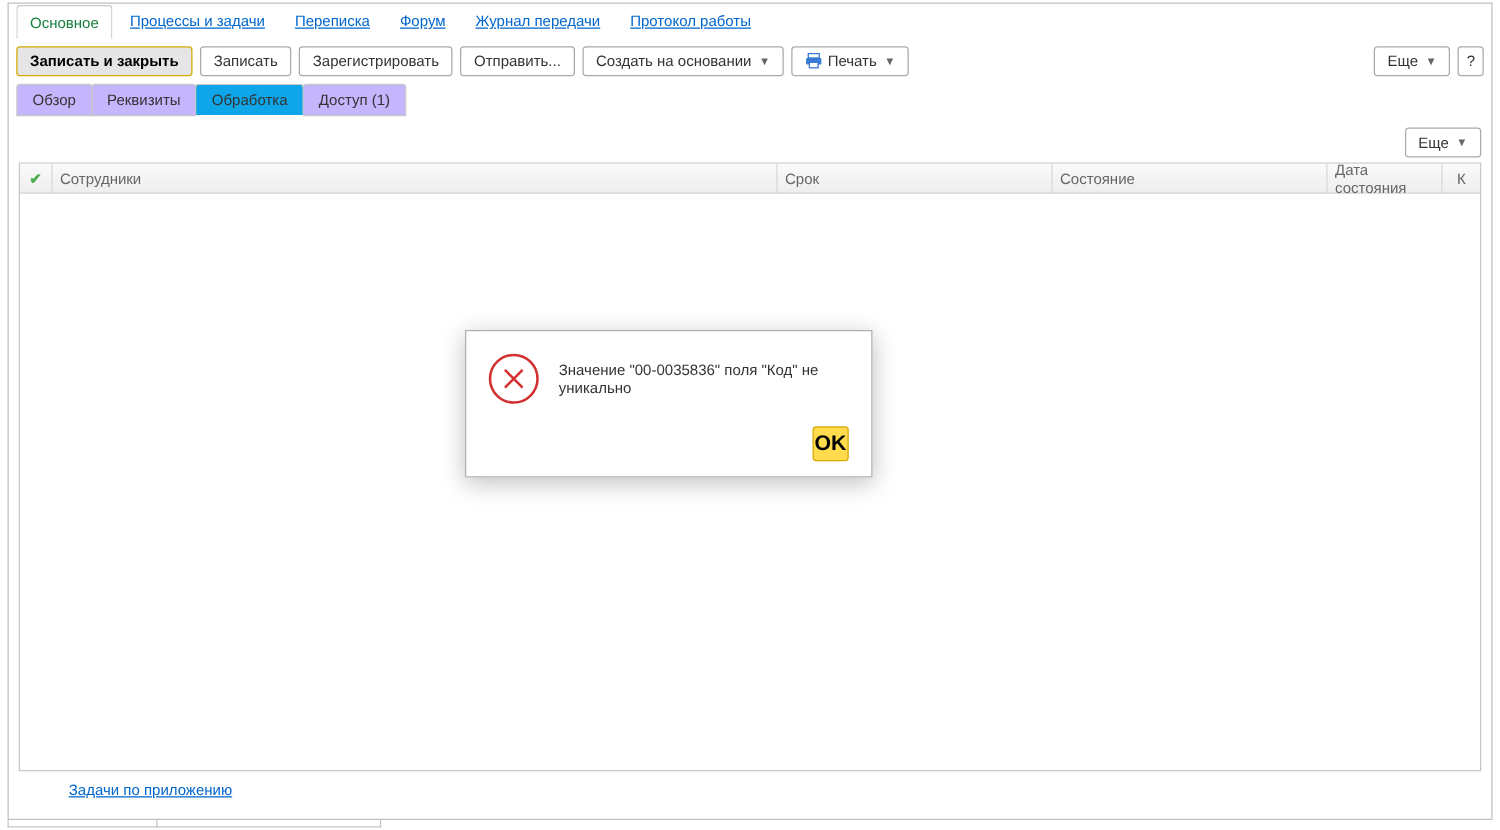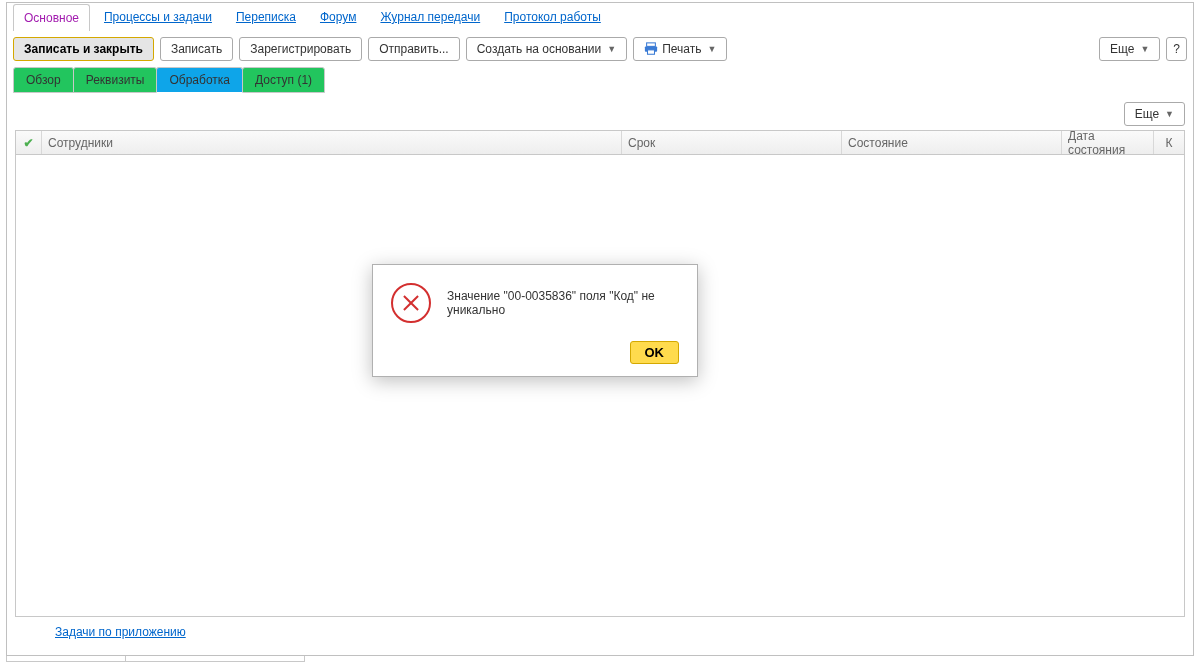--- a/index.html
+++ b/index.html
@@ -32,21 +32,21 @@
   }
   .nav-tab {
     padding: 6px 10px;
     font-size: 12px;
     color: #0066cc;
     text-decoration: underline;
     cursor: pointer;
     margin-right: 4px;
   }
   .nav-tab.active {
-    color: #a21caf;
+    color: #15803d;
     text-decoration: none;
     border: 1px solid #c8c8c8;
     border-bottom: none;
     background: #fff;
     border-radius: 3px 3px 0 0;
   }
   .toolbar {
     display: flex;
     align-items: center;
     padding: 6px 6px;
@@ -85,21 +85,21 @@
     padding: 4px 6px;
   }
   .sub-tabs {
     display: flex;
     padding: 0 6px;
     border-bottom: 1px solid transparent;
   }
   .sub-tab {
     border: 1px solid #c8c8c8;
     padding: 5px 12px;
-    background: #22c55e;
+    background: #c4b5fd;
     font-size: 12px;
     cursor: pointer;
     margin-right: -1px;
     position: relative;
     border-radius: 3px 3px 0 0;
   }
   .sub-tab.active {
     background: #0ea5e9;
     border-bottom: 1px solid #fff;
     z-index: 2;
@@ -220,24 +220,24 @@
     color: #333;
   }
   .modal-footer {
     display: flex;
     justify-content: flex-end;
   }
   .btn-ok {
     background: #ffdb4d;
     border: 1px solid #d4a800;
     font-weight: bold;
-    padding: 3px 14px;
+    padding: 3px 1px;
     border-radius: 3px;
     cursor: pointer;
-    font-size: 13px;
+    font-size: 17px;
   }
   .print-icon {
     display: inline-flex;
   }
 </style>
 </head>
 <body>
 
 <div class="container">
   <div class="outer-frame">

